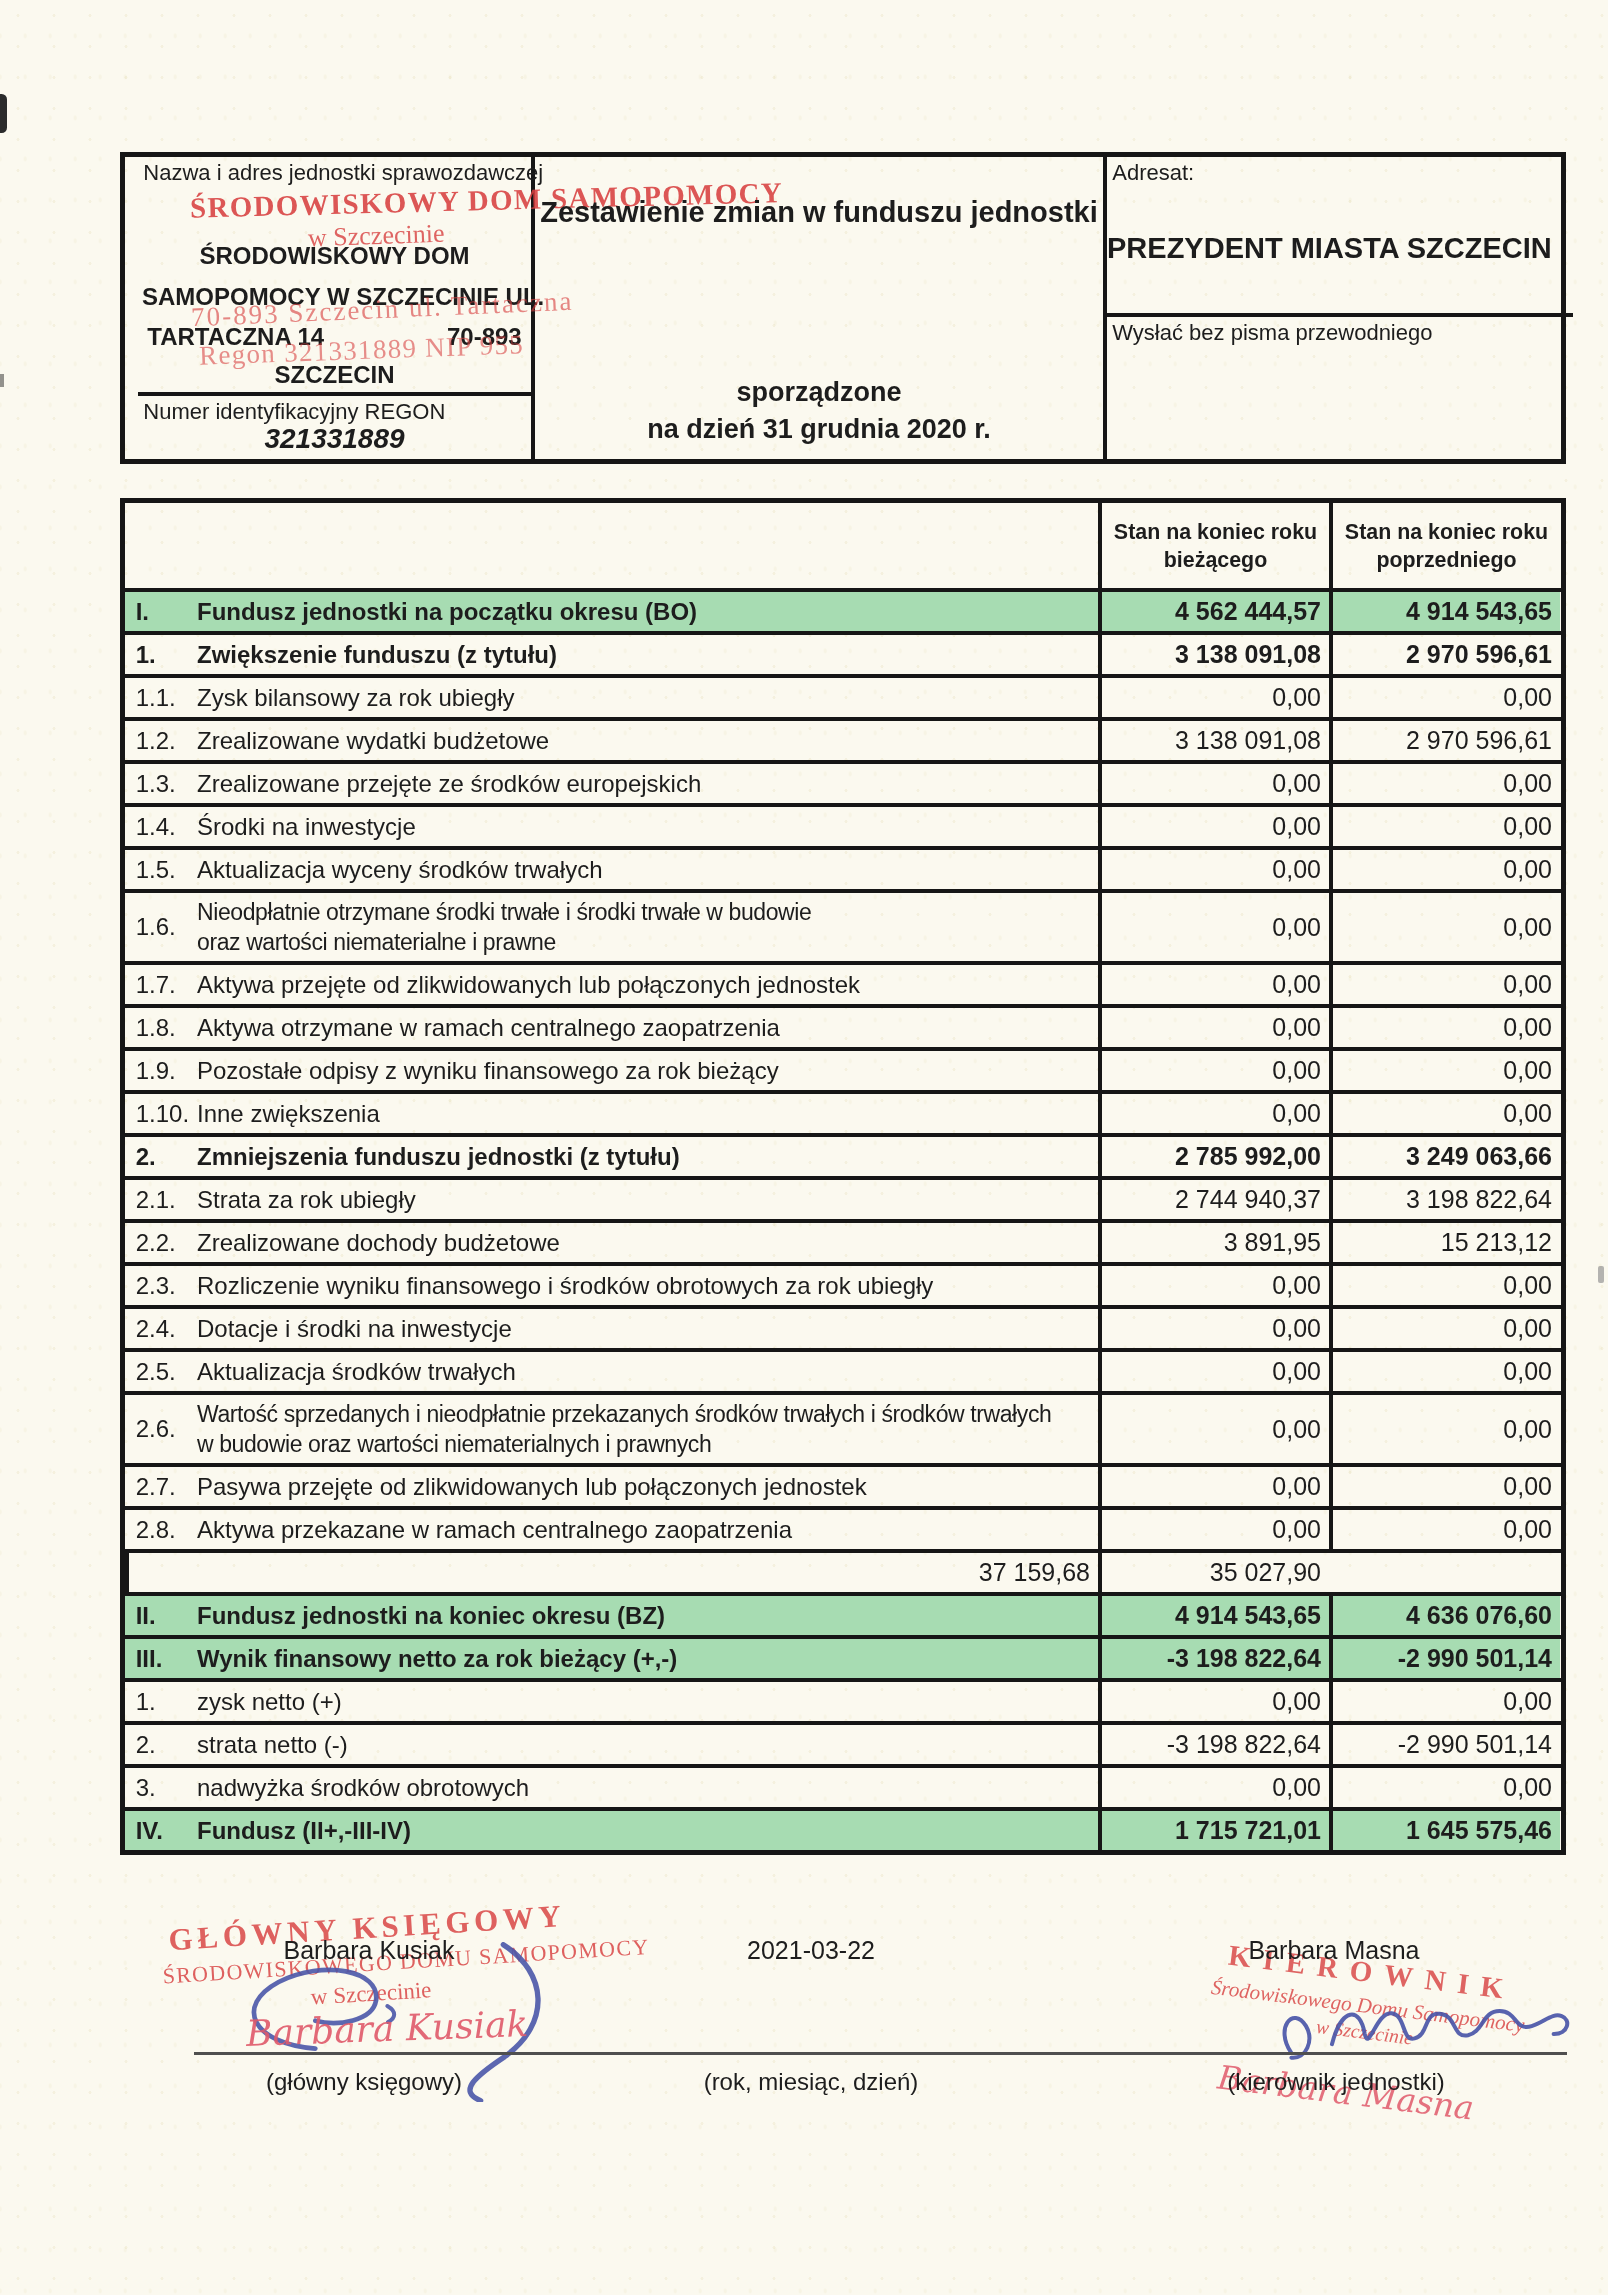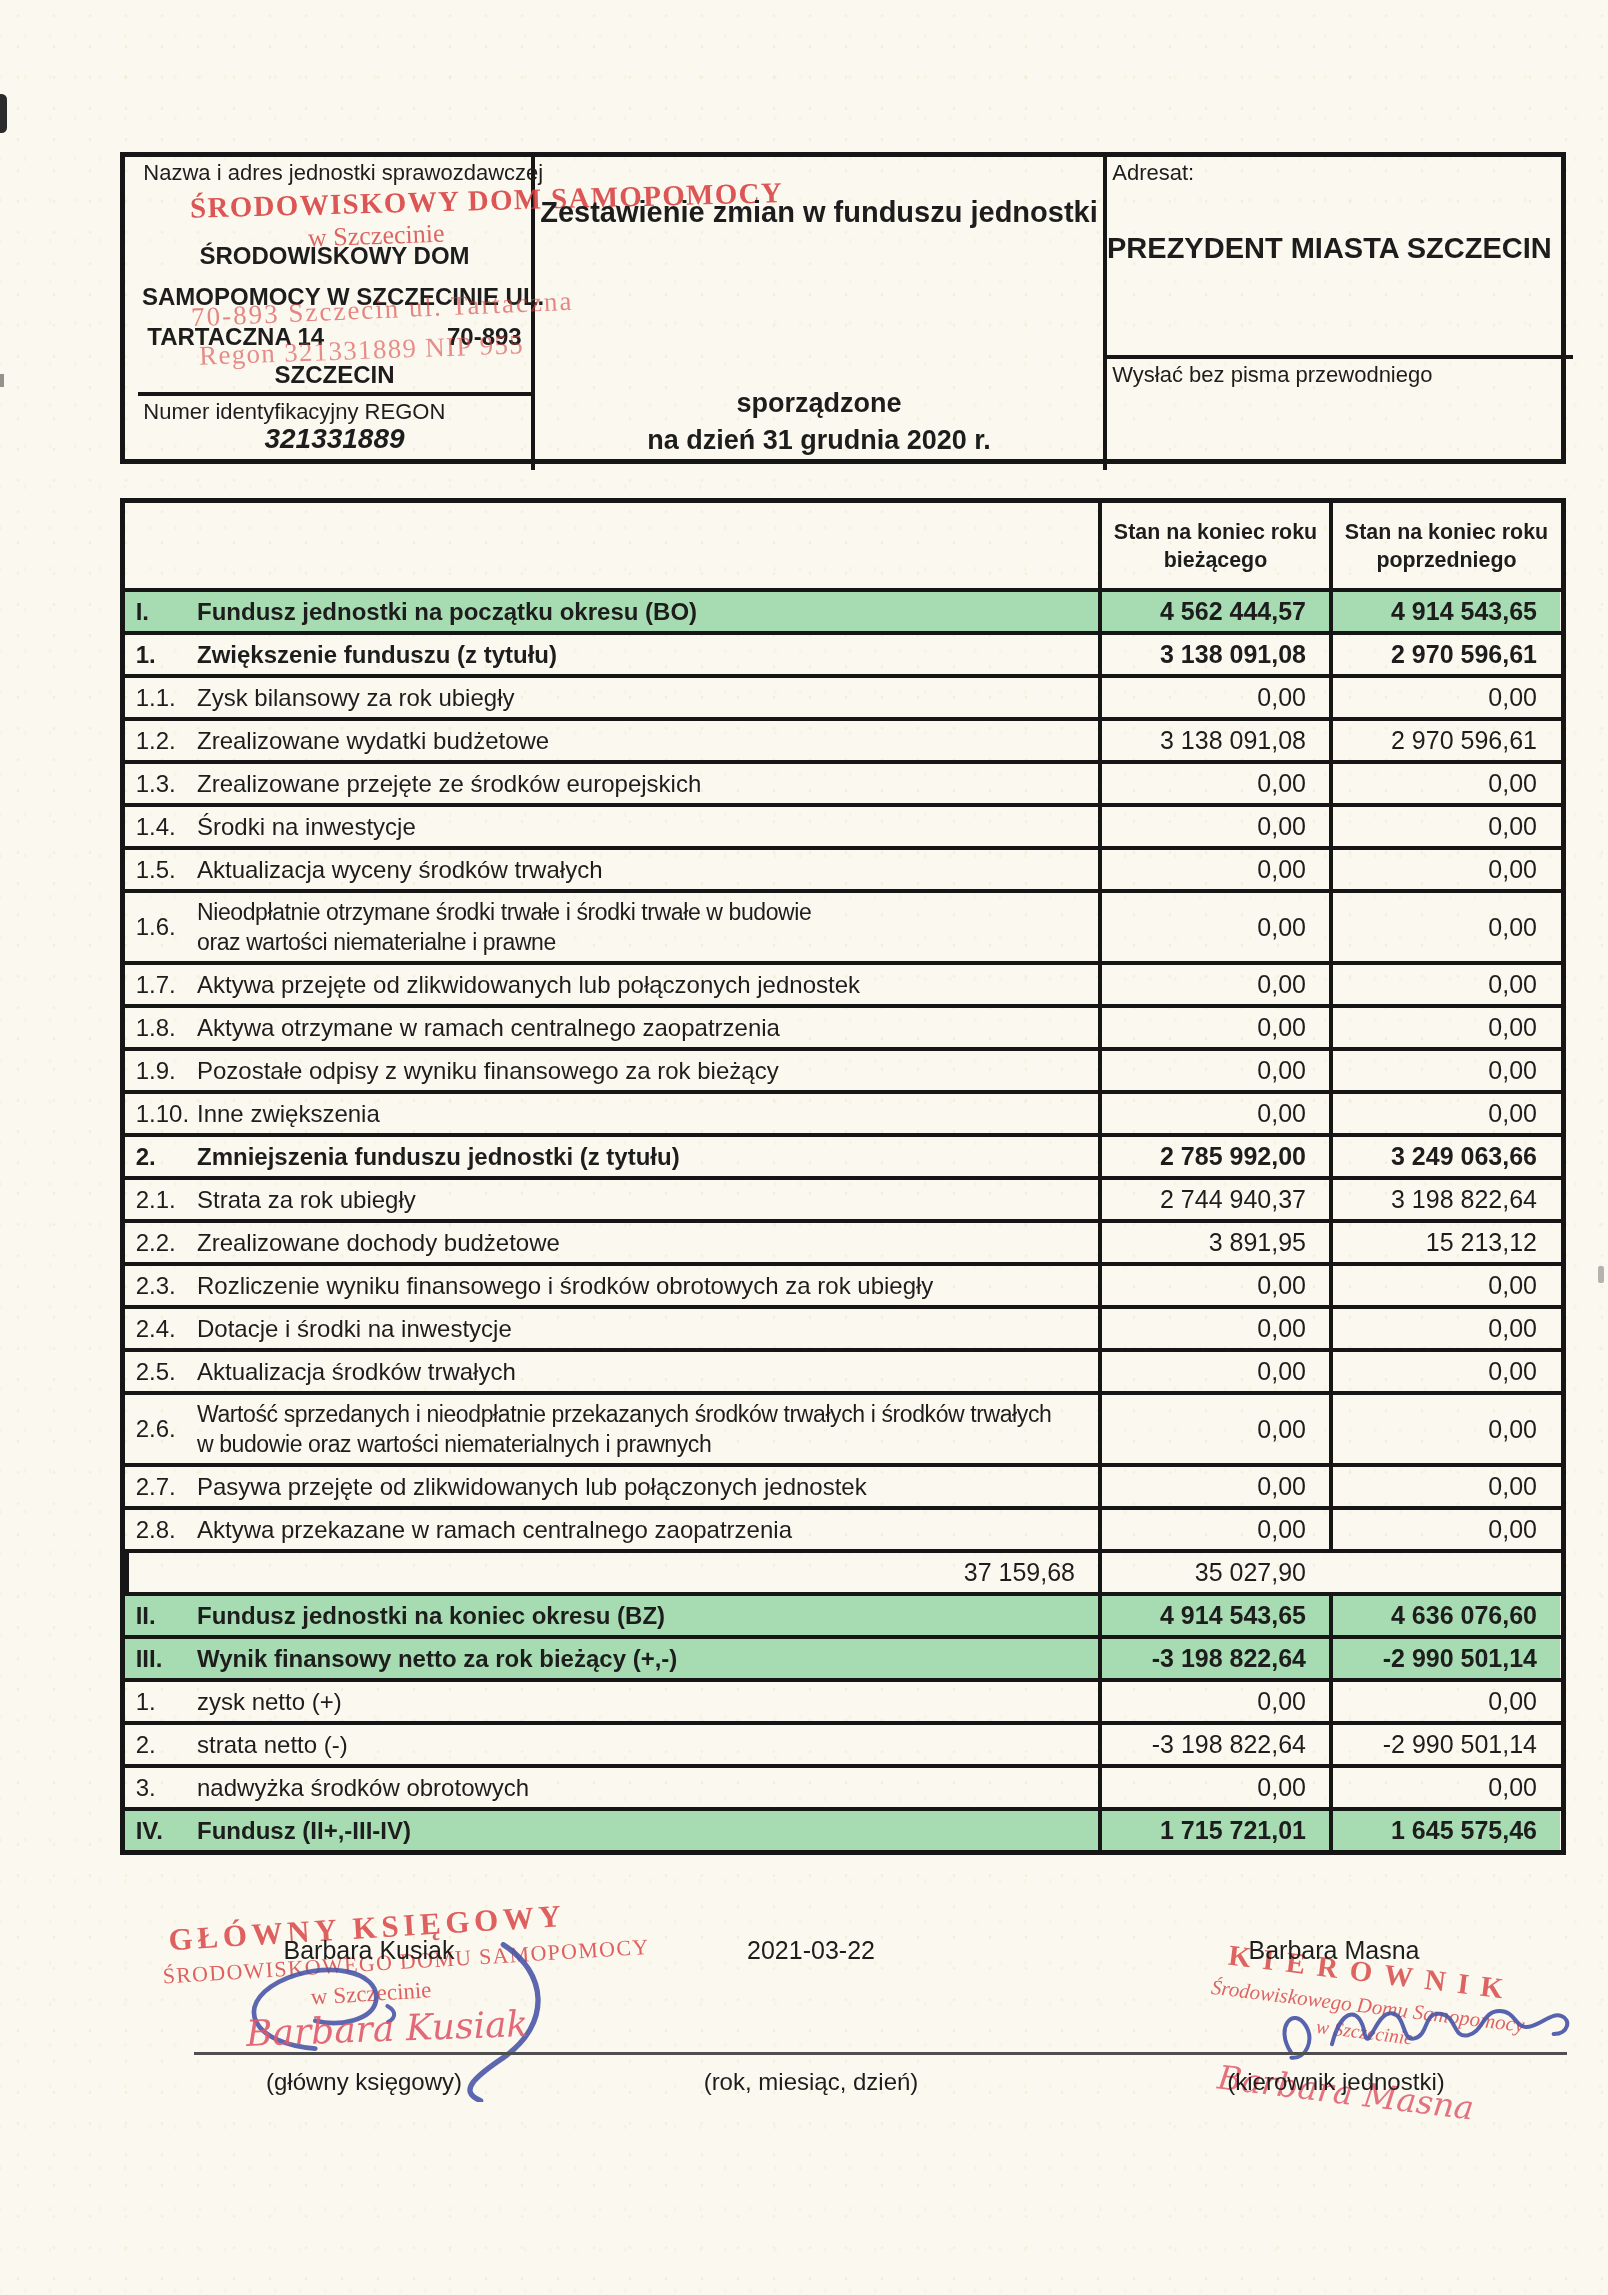--- a/index.html
+++ b/index.html
@@ -42,36 +42,36 @@
   .ta-4{top:204px;}
   .stamp{color:var(--stampred);font-family:"Liberation Serif",serif;line-height:1.05;}
   .unit-stamp-line{position:absolute;white-space:nowrap;}
   .us1{left:52px;top:28px;font-size:29px;font-weight:bold;letter-spacing:1.3px;transform:rotate(-1.5deg);opacity:.88;}
   .us2{left:170px;top:65px;font-size:26px;transform:rotate(-2deg);opacity:.8;}
   .us3{left:53px;top:138px;font-size:27px;transform:rotate(-2.5deg);opacity:.62;letter-spacing:2px;}
   .us4{left:61px;top:179px;font-size:27px;transform:rotate(-2deg);opacity:.58;letter-spacing:1.3px;}
   .regon-value{position:absolute;left:0;right:0;top:27px;text-align:center;font-size:28px;font-weight:bold;font-style:italic;}
   .doc-title{position:absolute;left:0;right:0;top:39px;text-align:center;font-size:29px;font-weight:bold;white-space:nowrap;}
   .prepared{position:absolute;left:0;right:0;bottom:10.7px;text-align:center;font-size:27px;font-weight:bold;line-height:37px;}
-  .addr-box{position:relative;height:202px;border-bottom:4.7px solid var(--line);}
+  .addr-box{position:relative;height:160px;border-bottom:4.7px solid var(--line);}
   .send-box{position:relative;height:111px;}
   .addressee{position:absolute;left:0;right:0;top:75px;text-align:left;font-size:29px;font-weight:bold;white-space:nowrap;}
 
   
   .fund-table{position:absolute;left:120px;top:498px;width:1446px;border:5.3px solid var(--line);}
   .thead,.trow{display:grid;grid-template-columns:973px 231px 231px;}
   .th-num{border-left:4.7px solid var(--line);font-weight:bold;font-size:21.4px;line-height:28px;
           display:flex;align-items:center;justify-content:center;text-align:center;padding:6.7px 1.3px;height:85px;}
   .trow{border-top:4px solid var(--line);}
   .td-label{display:flex;align-items:center;min-height:39px;padding:4px 0;font-size:24px;}
   .row-no{flex:0 0 72px;padding-left:10.7px;}
   .row-text{white-space:pre-line;line-height:30px;padding-right:5.3px;}
   .trow.tall .row-text{font-size:23px;letter-spacing:-0.4px;}
   .td-num{border-left:4.7px solid var(--line);display:flex;align-items:center;justify-content:flex-end;
-          padding-right:23px;font-size:25px;min-height:39px;}
+          padding-right:8px;font-size:25px;min-height:39px;}
   .trow.bold .td-label,.trow.bold .td-num,
   .trow.green .td-label,.trow.green .td-num{font-weight:bold;}
   .trow.green .td-label,.trow.green .td-num{background:var(--green);}
 
   
   .sig-text{position:absolute;transform:translateX(-50%);font-size:25px;white-space:nowrap;}
   .sig-rule{position:absolute;left:194px;top:2052px;width:1373px;height:2.7px;background:#4f4f4f;}
   .sig-label{position:absolute;transform:translateX(-50%);font-size:24px;white-space:nowrap;}
   .stamp-block{position:absolute;text-align:center;color:var(--stampred);font-family:"Liberation Serif",serif;}
   .stamp-left{left:162px;top:1910px;width:414px;transform:rotate(-3.5deg);opacity:.82;}

